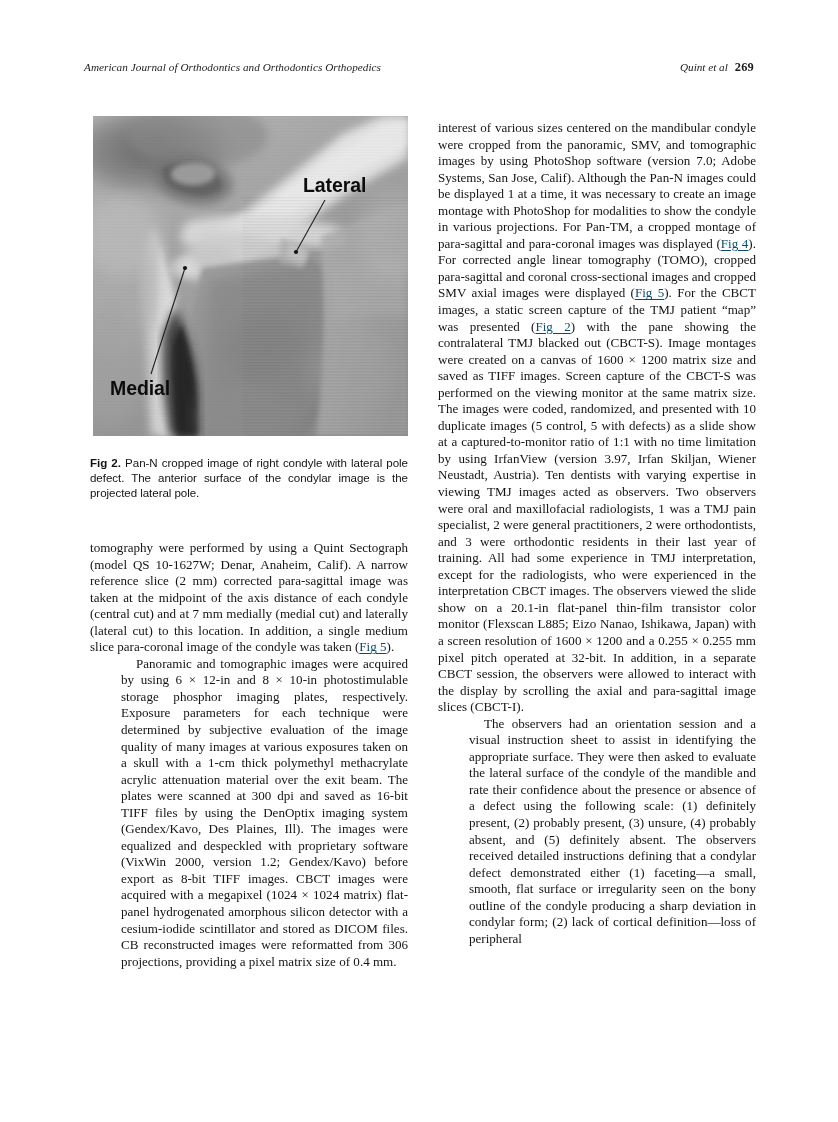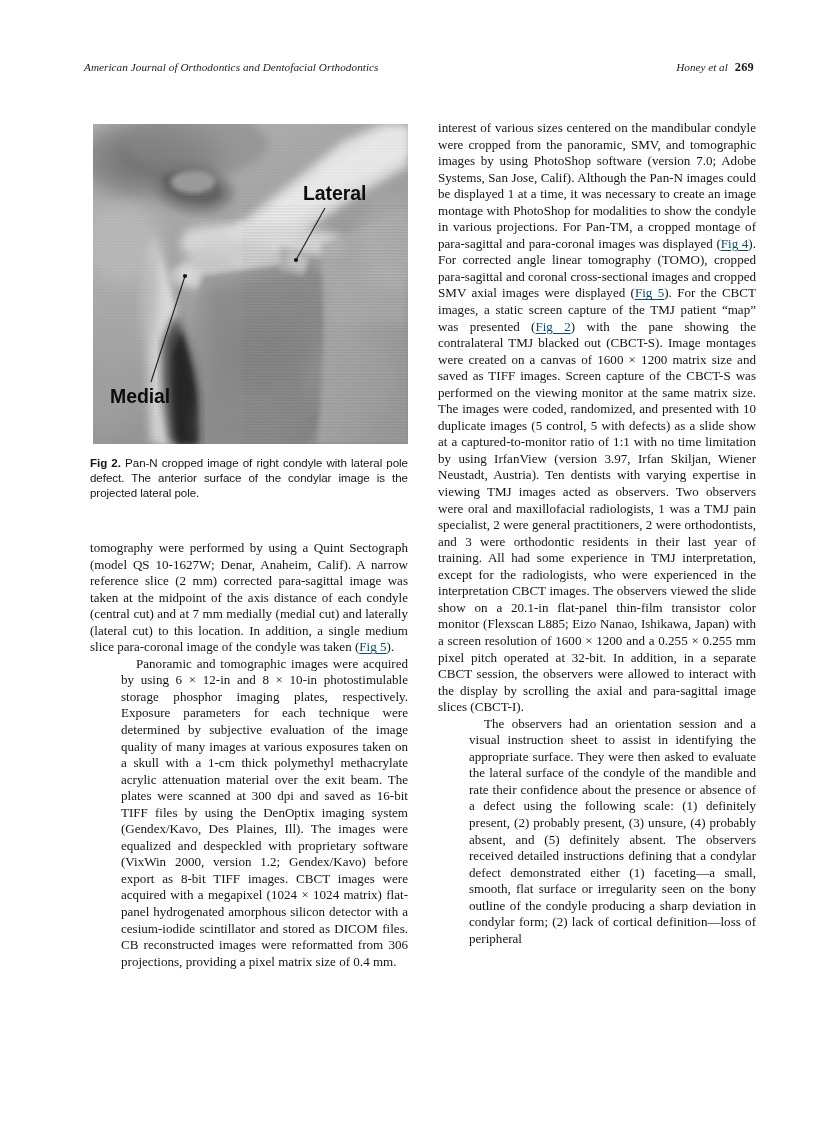--- a/index.html
+++ b/index.html
@@ -87,21 +87,21 @@
   .figref {
     color: #0c4a6e;
     text-decoration: underline;
     text-underline-offset: 1.5px;
   }
 
   
   .figure {
     position: absolute;
     left: 93px;
-    top: 124px;
+    top: 116px;
     width: 315px;
     height: 320px;
   }
   .radiograph {
     position: absolute;
     inset: 0;
     overflow: hidden;
     background: #8e8e8e;
   }
   .radiograph svg {
@@ -148,24 +148,24 @@
   
   .col-left { top: 540px; }
 </style>
 </head>
 <body>
 
 <div class="page">
 
   <div class="running-head">
     <div class="rh-left">
-      <span>American Journal of Orthodontics and Dentofacial Orthodontics</span>
+      <span>American Journal of Orthodontics and Orthodontics Orthopedics</span>
     </div>
     <div class="rh-right">
-      <span class="rh-author">Honey et al</span><span class="rh-page">269</span>
+      <span class="rh-author">Quint et al</span><span class="rh-page">269</span>
     </div>
   </div>
 
   <div class="figure">
     <div class="radiograph">
       <svg viewBox="0 0 315 320" preserveAspectRatio="none">
         <defs>
           <linearGradient id="bgGrad" x1="0" y1="0" x2="0.55" y2="1">
             <stop offset="0%" stop-color="#b9b9b9"></stop>
             <stop offset="35%" stop-color="#a8a8a8"></stop>

